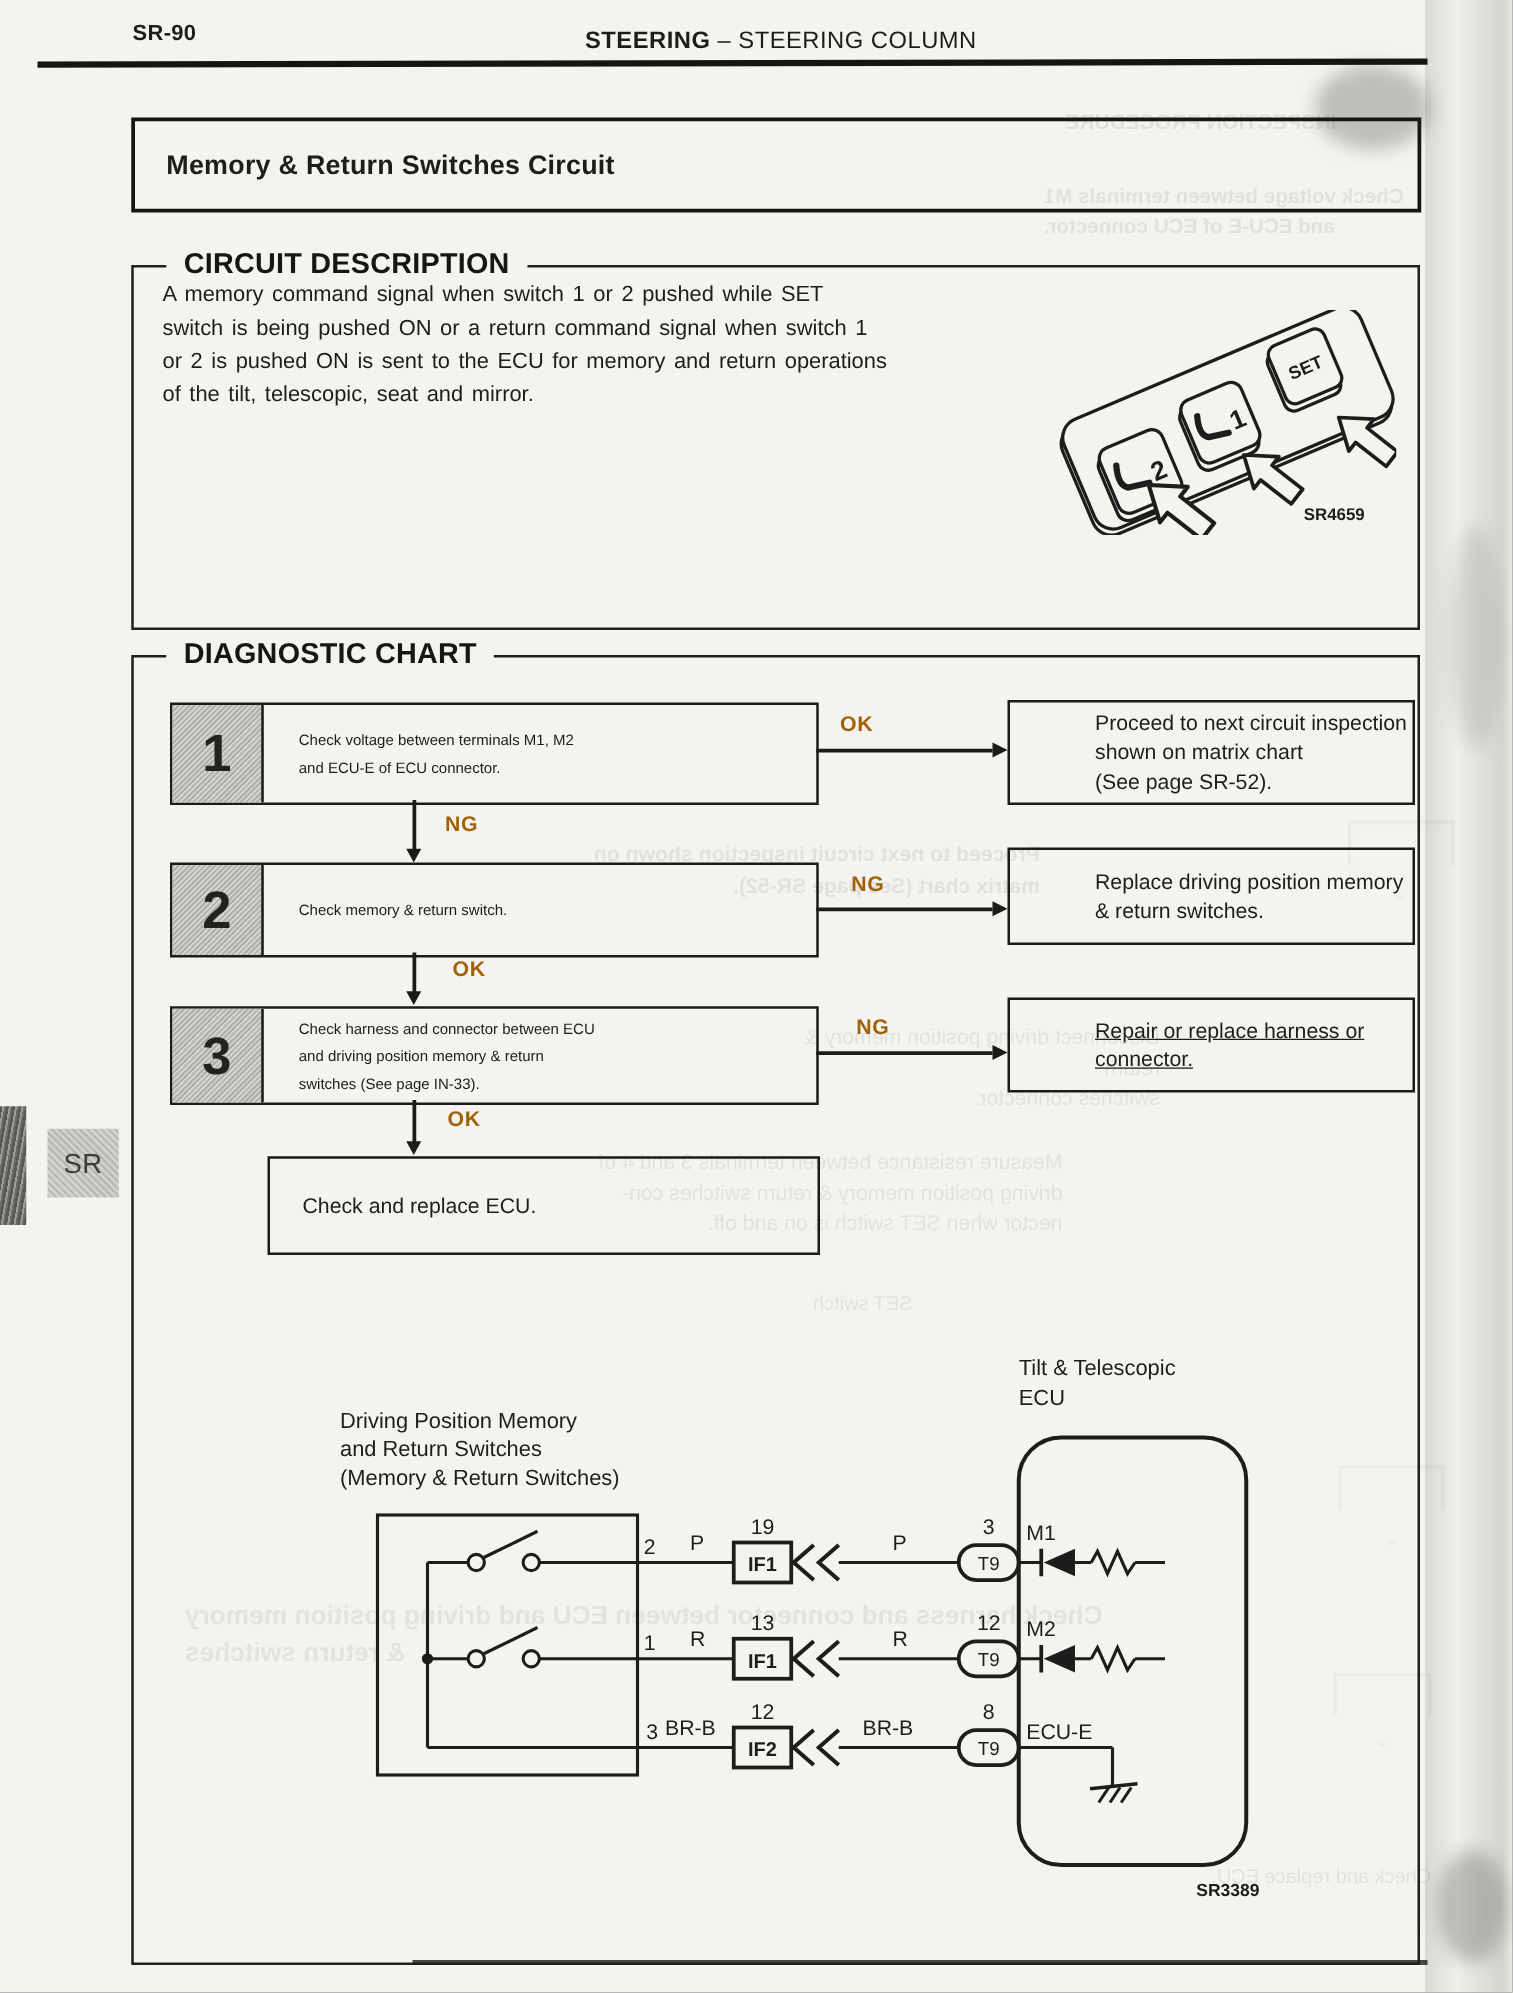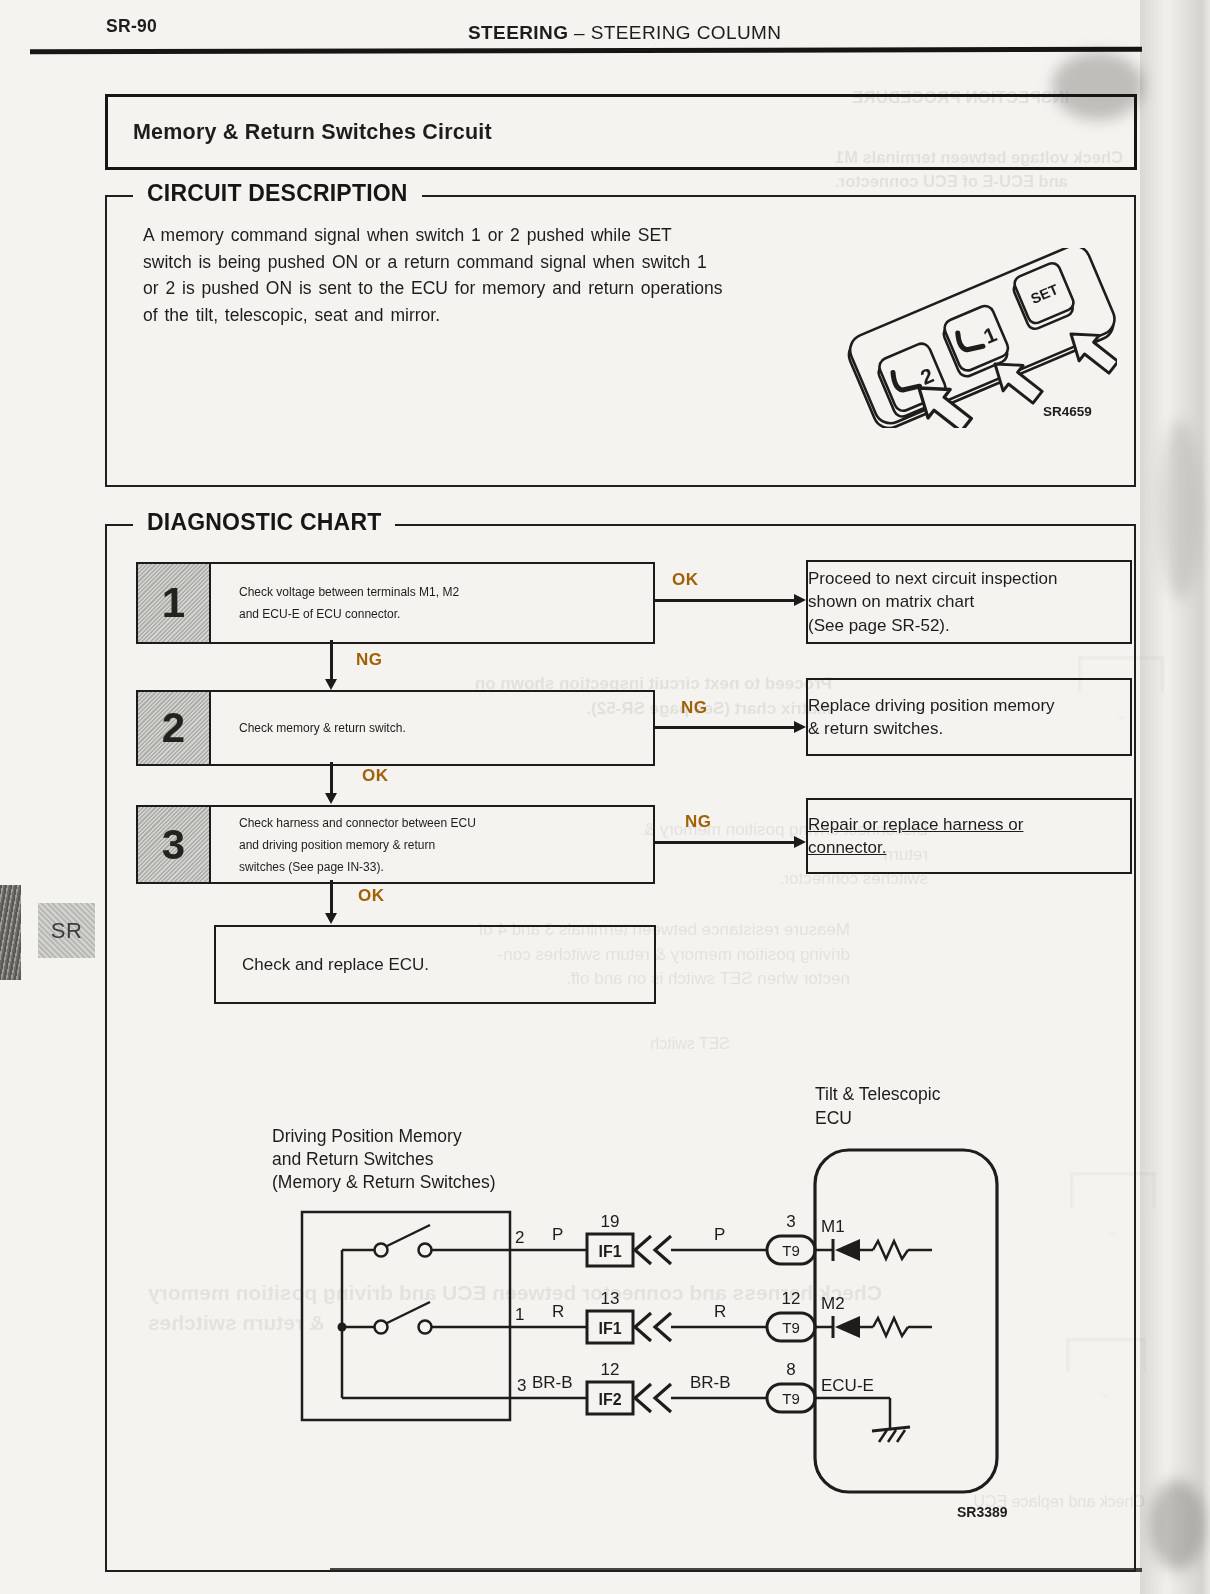--- a/index.html
+++ b/index.html
@@ -32,35 +32,35 @@
   
   .page-code{left:106px;top:16px;font-size:17.5px;font-weight:bold;letter-spacing:.3px;}
   .page-header{left:468px;top:22px;font-size:19px;letter-spacing:.4px;}
   .top-rule{left:30px;top:48px;width:1112px;height:4.5px;background:#151514;transform:rotate(-.12deg);}
 
   
   .title-box{left:105px;top:94px;width:1026px;height:70px;border:3px solid #161615;
     display:flex;align-items:center;}
   .title-box span{padding-left:25px;font-size:21.5px;font-weight:bold;letter-spacing:.2px;}
   .section{border:2.5px solid #1f1f1e;}
-  .sec-circuit{left:105px;top:195px;width:1027px;height:288px;}
+  .sec-circuit{left:105px;top:212px;width:1027px;height:288px;}
   .sec-diag{left:105px;top:524px;width:1027px;height:1044px;}
   .sec-head{position:absolute;top:-17px;left:26px;background:var(--paper);
     padding:0 14px;font-size:23px;font-weight:bold;letter-spacing:.2px;color:#161615;}
-  .desc-text{left:130px;top:222px;width:716px;font-size:17.5px;line-height:26.5px;word-spacing:2px;margin-left:13px;}
+  .desc-text{left:130px;top:222px;width:716px;font-size:17.5px;line-height:26.5px;word-spacing:2px;}
 
   
   .fbox{border:2.5px solid #1b1b1a;display:flex;align-items:stretch;background:transparent;z-index:2;}
   .numtab{width:71px;border-right:2.5px solid #1b1b1a;display:flex;align-items:center;justify-content:center;
     font-size:42px;font-weight:bold;color:#22221f;
     background-color:#c6c6c3;
     background-image:repeating-linear-gradient(135deg,rgba(80,80,76,.20) 0 1.5px,rgba(255,255,255,.22) 1.5px 3px);}
   .btxt{display:flex;align-items:center;padding-left:28px;padding-right:8px;font-size:12px;line-height:22px;}
   .rbox{border:2.5px solid #1b1b1a;display:flex;align-items:center;font-size:17px;line-height:23.5px;z-index:2;}
-  .rbox div{}
+  .rbox div{padding-left:32px;margin-left:36px;}
   .plainbox{border:2.5px solid #1b1b1a;display:flex;align-items:center;font-size:17px;z-index:2;}
   .plainbox div{padding-left:26px;}
   .hline{height:2.5px;background:#1b1b1a;z-index:2;}
   .vline{width:2.5px;background:#1b1b1a;z-index:2;}
   .ah-r{width:0;height:0;border-top:6.5px solid transparent;border-bottom:6.5px solid transparent;
     border-left:12px solid #1b1b1a;z-index:2;}
   .ah-d{width:0;height:0;border-left:6.5px solid transparent;border-right:6.5px solid transparent;
     border-top:11px solid #1b1b1a;z-index:2;}
   .lbl{font-size:17px;font-weight:600;color:#a16207;z-index:2;letter-spacing:.5px;}
 

